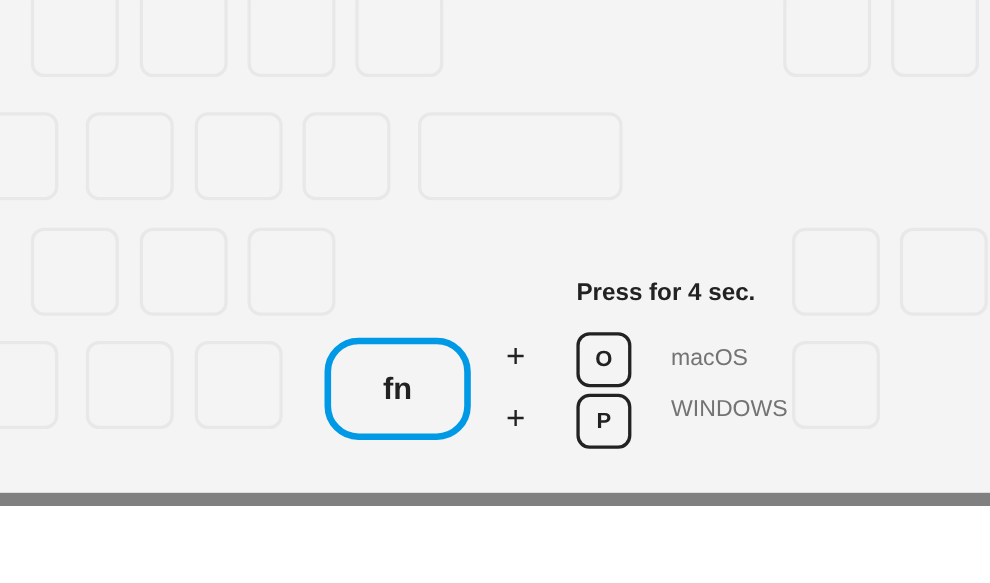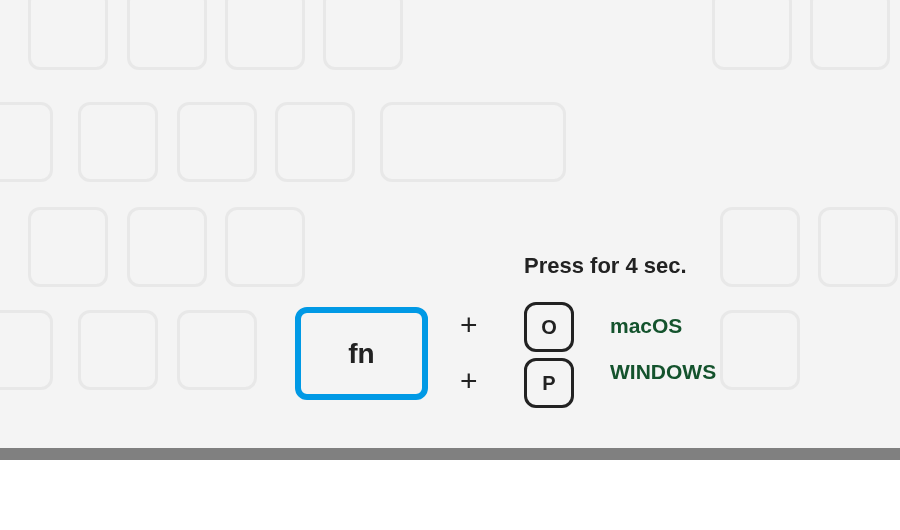--- a/index.html
+++ b/index.html
@@ -53,21 +53,21 @@
     .gk-r4-4 { left: 720px; top: 310px; width: 80px; height: 80px; }
     
     
     .fn-key {
       position: absolute;
       left: 295px;
       top: 307px;
       width: 133px;
       height: 93px;
       border: 6px solid #0099e5;
-      border-radius: 12px;
+      border-radius: 31px;
       display: flex;
       align-items: center;
       justify-content: center;
       font-size: 28px;
       font-weight: 700;
       color: #222;
       background: #f4f4f4;
     }
     
     
@@ -107,22 +107,22 @@
       color: #222;
     }
     .key-o { top: 302px; }
     .key-p { top: 358px; }
     
     
     .os-label {
       position: absolute;
       left: 610px;
       font-size: 21px;
-      font-weight: 700;
-      color: #14532d;
+      font-weight: 400;
+      color: #737373;
     }
     .label-mac { top: 314px; }
     .label-win { top: 360px; }
     
     
     .sep-bar {
       position: absolute;
       left: 0;
       top: 448px;
       width: 900px;

